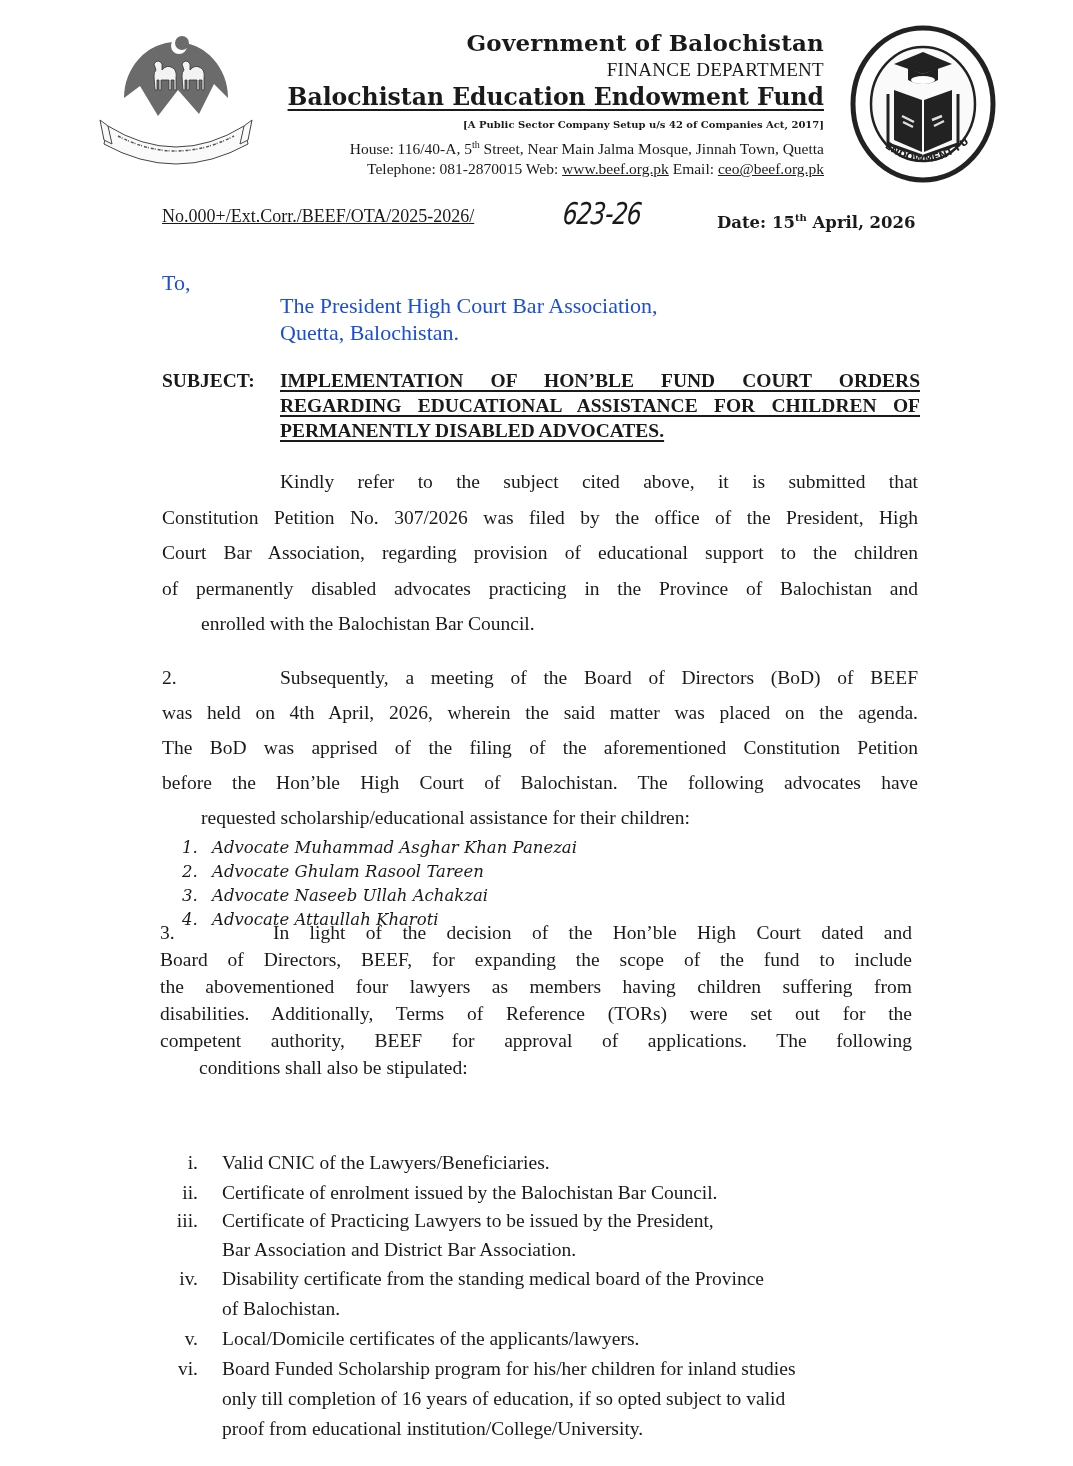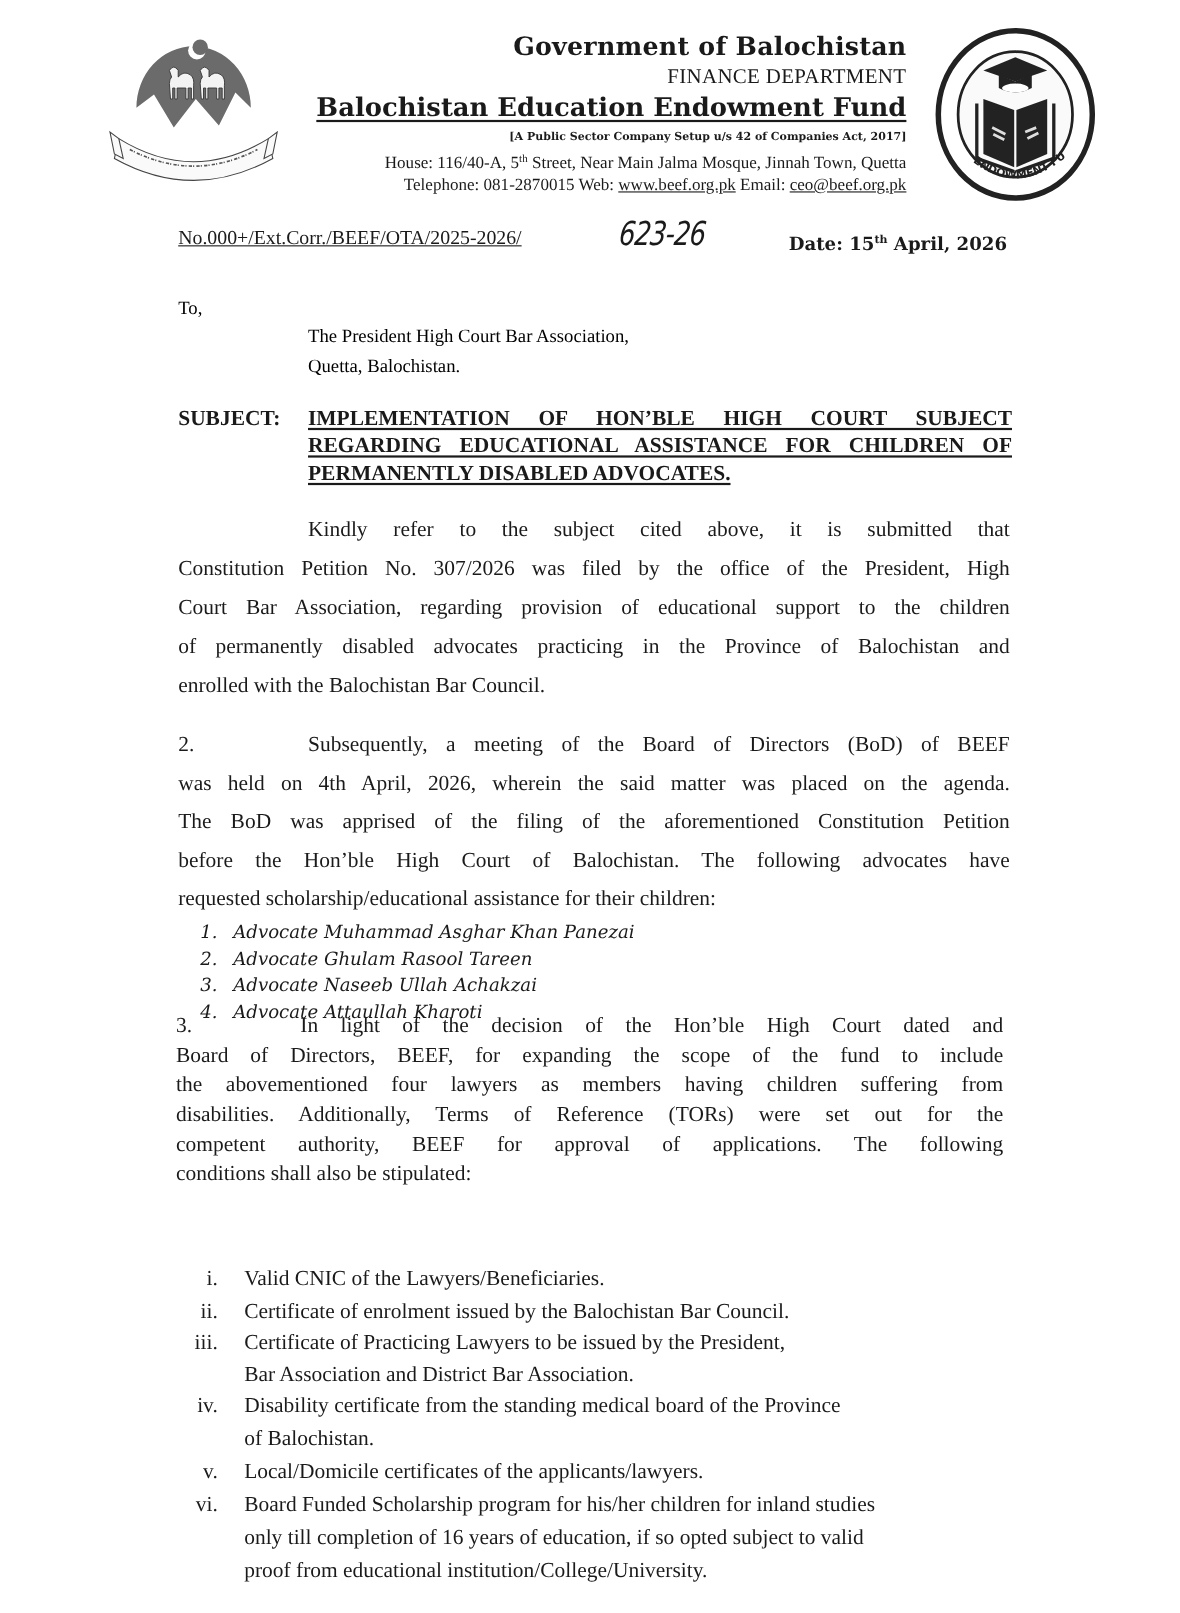--- a/index.html
+++ b/index.html
@@ -16,33 +16,33 @@
   .lh-addr { font-family: "Liberation Serif", serif; font-size: 15.5px; line-height: 20px; }
   .lh-tel { font-family: "Liberation Serif", serif; font-size: 15.5px; line-height: 20px; }
   .u { text-decoration: underline; }
 
   
   .ref { position: absolute; left: 162px; top: 206px; font-family: "Liberation Serif", serif; font-size: 18px; text-decoration: underline; }
   .ref-hand { position: absolute; left: 563px; top: 196px; font-family: "DejaVu Sans", sans-serif; font-size: 30px; font-style: italic; transform: skewX(-6deg) scaleX(0.78); transform-origin: left; letter-spacing: -1px; }
   .date { position: absolute; left: 717px; top: 212px; font-family: "DejaVu Serif", serif; font-weight: bold; font-size: 16.5px; }
   .date sup { font-size: 10px; }
 
-  .body-text { position: absolute; font-family: "Liberation Serif", serif; font-size: 17px; color: #000000; }
+  .body-text { position: absolute; font-family: "Liberation Serif", serif; font-size: 22px; color: #1d4ed8; }
   .to { left: 162px; top: 270px; }
   .addressee { left: 280px; top: 292px; line-height: 27px; }
 
   .subject { position: absolute; left: 162px; top: 368px; width: 758px; font-family: "Liberation Serif", serif; font-weight: bold; font-size: 19.5px; line-height: 25px; }
   .subject-label { position: absolute; left: 0; top: 0; }
   .subject-text { position: absolute; left: 118px; top: 0; width: 640px; text-decoration: underline; text-decoration-thickness: 1.5px; text-underline-offset: 3px; }
   .subject-text span { display: block; text-align: justify; text-align-last: justify; }
   .subject-text span.last { text-align-last: left; }
 
   .para { position: absolute; left: 162px; width: 756px; font-family: "Liberation Serif", serif; font-size: 19.5px; text-align: justify; }
   .para .ln { display: block; text-align: justify; text-align-last: justify; white-space: nowrap; }
-  .para .ln.last { text-align-last: left; }
+  .para .ln.last { text-align-last: left; margin-left: 39px; }
   .para .indent { display: inline-block; }
   .p1 { top: 464px; line-height: 35.5px; }
   .p2 { top: 660px; line-height: 35px; }
   .p3 { top: 919px; line-height: 27px; left: 160px; width: 752px; }
   .pnum { display: inline-block; width: 118px; }
   .pnum3 { display: inline-block; width: 113px; }
 
   .adv-list { position: absolute; left: 182px; top: 836px; font-family: "DejaVu Serif", serif; font-style: italic; font-size: 16.5px; line-height: 24px; margin: 0; padding: 0; list-style: none; }
   .adv-list li { white-space: nowrap; }
   .adv-num { display: inline-block; width: 30px; }
@@ -122,21 +122,21 @@
 
 <div class="body-text to">To,</div>
 <div class="body-text addressee">
   <div>The President High Court Bar Association,</div>
   <div>Quetta, Balochistan.</div>
 </div>
 
 <div class="subject">
   <div class="subject-label">SUBJECT:</div>
   <div class="subject-text">
-    <span>IMPLEMENTATION OF HON’BLE HIGH COURT SUBJECT</span>
+    <span>IMPLEMENTATION OF HON’BLE FUND COURT ORDERS</span>
     <span>REGARDING EDUCATIONAL ASSISTANCE FOR CHILDREN OF</span>
     <span class="last">PERMANENTLY DISABLED ADVOCATES.</span>
   </div>
 </div>
 
 <div class="para p1">
   <span class="ln"><span class="indent" style="width:118px"></span><span style="display:inline-block;width:638px;text-align:justify;text-align-last:justify;">Kindly refer to the subject cited above, it is submitted that</span></span>
   <span class="ln">Constitution Petition No. 307/2026 was filed by the office of the President, High</span>
   <span class="ln">Court Bar Association, regarding provision of educational support to the children</span>
   <span class="ln">of permanently disabled advocates practicing in the Province of Balochistan and</span>

